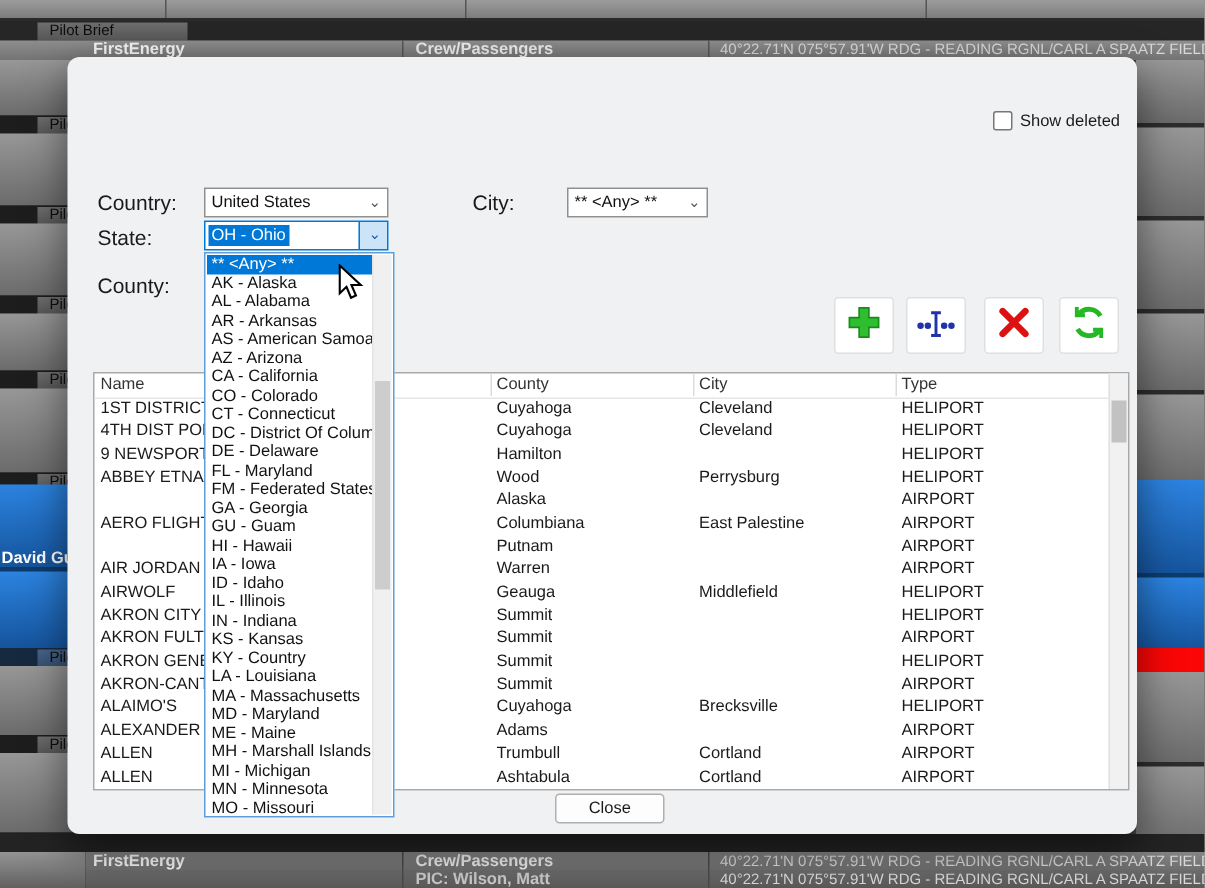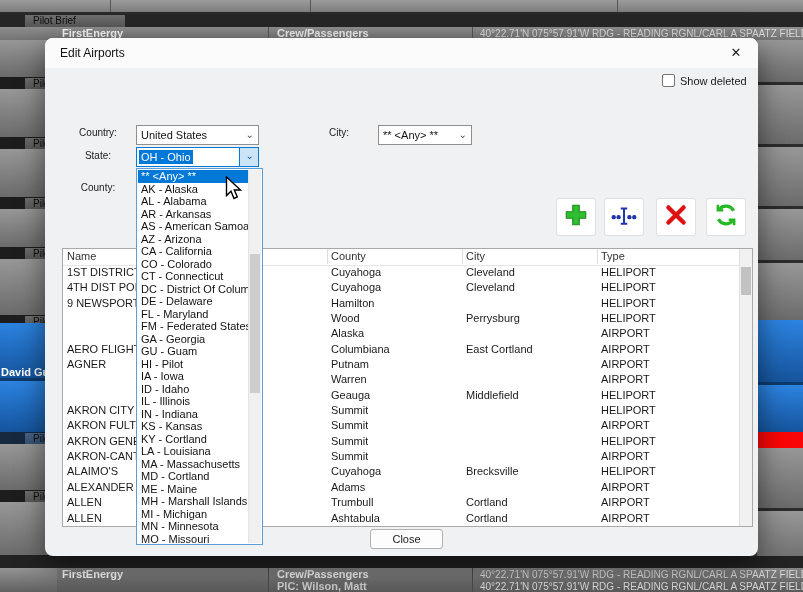--- a/index.html
+++ b/index.html
@@ -49,21 +49,21 @@
     box-shadow:0 10px 28px rgba(0,0,0,.5);
     z-index:10;
   }
   .titlebar{position:absolute;left:0;top:0;width:100%;height:30px;background:#fbfbfc;border-radius:8px 8px 0 0;}
   .dlg-title{position:absolute;left:15px;top:8px;font-size:12px;color:#111;}
   .dlg-close{position:absolute;right:13px;top:6px;width:18px;height:18px;text-align:center;line-height:18px;font-size:13px;color:#222;cursor:pointer;}
   .chk-row{position:absolute;left:617px;top:36px;display:flex;align-items:center;}
   .chk-box{width:13px;height:13px;background:#fff;border:1px solid #767676;border-radius:2px;box-sizing:border-box;}
   .chk-label{margin-left:5px;font-size:11px;color:#1a1a1a;white-space:nowrap;}
 
-  .f-label{position:absolute;width:66px;text-align:center;font-size:10px;color:#1a1a1a;}
+  .f-label{position:absolute;width:66px;text-align:left;font-size:14px;color:#1a1a1a;}
   .combo{position:absolute;height:20px;background:#fff;border:1px solid #8f8f8f;box-sizing:border-box;font-size:11px;color:#111;
          display:flex;align-items:center;padding-left:4px;}
   .combo .chev{position:absolute;right:4px;top:3px;font-size:10px;color:#555;}
   .combo-state{border:1px solid #0078d7;padding-left:2px;}
   .combo-state .sel-text{background:#0078d7;color:#fff;padding:1px 2px;}
   .state-btn{position:absolute;right:0;top:0;width:18px;height:18px;background:#cce4f7;border-left:1px solid #0078d7;}
   .state-btn .chev{right:4px;top:2px;color:#1b5fae;}
 
   .state-list{position:absolute;left:91px;top:130px;width:127px;height:377px;background:#fff;border:1px solid #5c9fd8;box-sizing:border-box;z-index:6;}
   .state-items{position:absolute;left:1px;top:1px;right:14px;bottom:1px;overflow:hidden;}
@@ -184,24 +184,20 @@
   <div class="bvline" style="left:415px;"></div>
 </div>
 <div class="abs bot-row2">
   <span class="row-crew">PIC: Wilson, Matt</span>
   <span class="row-coords">40°22.71'N 075°57.91'W  RDG - READING RGNL/CARL A SPAATZ FIELD</span>
   <div class="bvline" style="left:211px;"></div>
   <div class="bvline" style="left:415px;"></div>
 </div>
 
 <div class="abs dialog">
-  <div class="titlebar">
-    <span class="dlg-title">Edit Airports</span>
-    <span class="dlg-close">✕</span>
-  </div>
 
   <div class="chk-row">
     <span class="chk-box"></span>
     <span class="chk-label">Show deleted</span>
   </div>
 
   <span class="f-label" style="left:20px;top:89px;">Country:</span>
   <div class="combo" style="left:91px;top:87px;width:123px;">
     <span class="nowrap">United States</span>
     <span class="chev">⌄</span>
@@ -233,30 +229,30 @@
         <div class="state-item">AZ - Arizona</div>
         <div class="state-item">CA - California</div>
         <div class="state-item">CO - Colorado</div>
         <div class="state-item">CT - Connecticut</div>
         <div class="state-item">DC - District Of Colum</div>
         <div class="state-item">DE - Delaware</div>
         <div class="state-item">FL - Maryland</div>
         <div class="state-item">FM - Federated States</div>
         <div class="state-item">GA - Georgia</div>
         <div class="state-item">GU - Guam</div>
-        <div class="state-item">HI - Pilot</div>
+        <div class="state-item">HI - Hawaii</div>
         <div class="state-item">IA - Iowa</div>
         <div class="state-item">ID - Idaho</div>
         <div class="state-item">IL - Illinois</div>
         <div class="state-item">IN - Indiana</div>
         <div class="state-item">KS - Kansas</div>
-        <div class="state-item">KY - Cortland</div>
+        <div class="state-item">KY - Country</div>
         <div class="state-item">LA - Louisiana</div>
         <div class="state-item">MA - Massachusetts</div>
-        <div class="state-item">MD - Cortland</div>
+        <div class="state-item">MD - Maryland</div>
         <div class="state-item">ME - Maine</div>
         <div class="state-item">MH - Marshall Islands</div>
         <div class="state-item">MI - Michigan</div>
         <div class="state-item">MN - Minnesota</div>
         <div class="state-item">MO - Missouri</div>
       </div>
     <div class="list-scrollbar">
       <div class="list-thumb"></div>
     </div>
   </div>
@@ -323,47 +319,49 @@
           <span class="td c-city">Cleveland</span>
           <span class="td c-type">HELIPORT</span>
         </div>
         <div class="tr">
           <span class="td c-name">9 NEWSPORT</span>
           <span class="td c-county">Hamilton</span>
           <span class="td c-city"></span>
           <span class="td c-type">HELIPORT</span>
         </div>
         <div class="tr">
+          <span class="td c-name">ABBEY ETNA</span>
           <span class="td c-county">Wood</span>
           <span class="td c-city">Perrysburg</span>
           <span class="td c-type">HELIPORT</span>
         </div>
         <div class="tr">
           <span class="td c-county">Alaska</span>
           <span class="td c-city"></span>
           <span class="td c-type">AIRPORT</span>
         </div>
         <div class="tr">
           <span class="td c-name">AERO FLIGHT C</span>
           <span class="td c-county">Columbiana</span>
-          <span class="td c-city">East Cortland</span>
-          <span class="td c-type">AIRPORT</span>
-        </div>
-        <div class="tr">
-          <span class="td c-name">AGNER</span>
+          <span class="td c-city">East Palestine</span>
+          <span class="td c-type">AIRPORT</span>
+        </div>
+        <div class="tr">
           <span class="td c-county">Putnam</span>
           <span class="td c-city"></span>
           <span class="td c-type">AIRPORT</span>
         </div>
         <div class="tr">
+          <span class="td c-name">AIR JORDAN</span>
           <span class="td c-county">Warren</span>
           <span class="td c-city"></span>
           <span class="td c-type">AIRPORT</span>
         </div>
         <div class="tr">
+          <span class="td c-name">AIRWOLF</span>
           <span class="td c-county">Geauga</span>
           <span class="td c-city">Middlefield</span>
           <span class="td c-type">HELIPORT</span>
         </div>
         <div class="tr">
           <span class="td c-name">AKRON CITY H</span>
           <span class="td c-county">Summit</span>
           <span class="td c-city"></span>
           <span class="td c-type">HELIPORT</span>
         </div>

